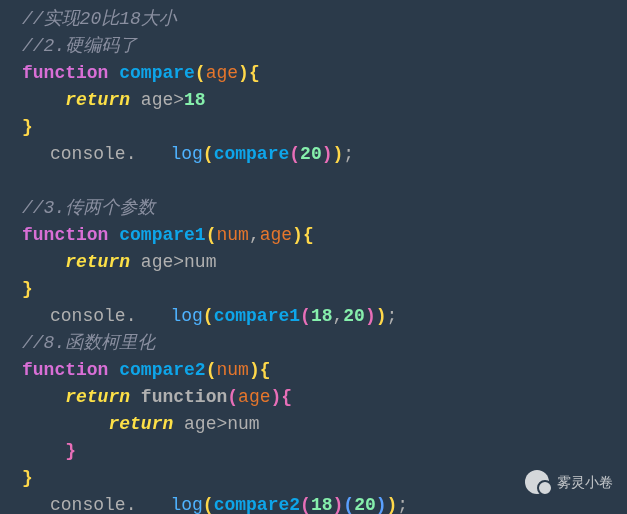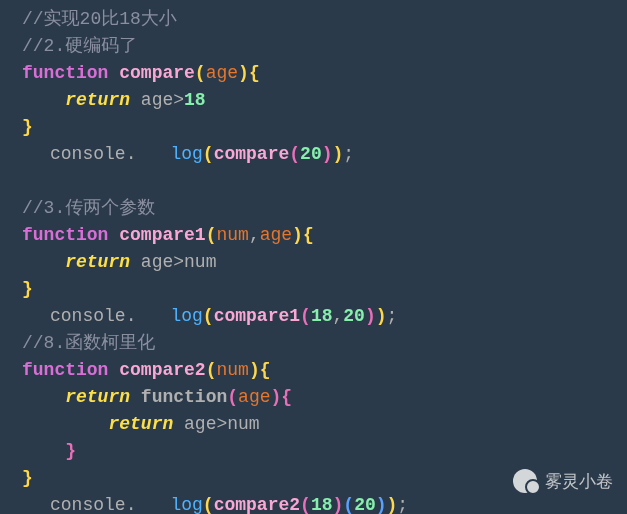--- a/index.html
+++ b/index.html
@@ -9,24 +9,24 @@
       font-size: 18px;
       line-height: 1.5;
       color: #ccc;
       width: 627px;
       height: 514px;
       padding: 6px 0 6px 22px;
       position: relative;
       overflow: hidden;
     }
     .line { white-space: pre; }
-    .comment { color: #8a8fa0; }
+    .comment { color: #8a8fa0; font-style: italic; }
     .kw-function { color: #d96fd6; font-weight: bold; }
     .kw-return { color: #fde047; font-style: italic; font-weight: bold; }
-    .fn-name { color: #f9a8d4; font-weight: bold; }
+    .fn-name { color: #0ea5e9; font-weight: bold; }
     .fn-inner { color: #b0b0b0; font-weight: bold; }
     .param { color: #e6762c; }
     .ident { color: #b0b0b0; }
     .num { color: #86efac; font-weight: bold; }
     .p-yellow { color: #ffd84a; font-weight: bold; }
     .p-pink { color: #e86fb8; font-weight: bold; }
     .p-blue { color: #5aa0ff; font-weight: bold; }
     .brace-y { color: #ffd84a; font-weight: bold; }
     .brace-p { color: #e86fb8; font-weight: bold; }
     .punct { color: #b0b0b0; }
@@ -53,21 +53,21 @@
       position: absolute;
       width: 12px; height: 12px;
       background: #fff;
       border-radius: 50%;
       right: -4px; bottom: -2px;
       border: 2px solid #2b3a4a;
     }
     .watermark .txt {
       color: #e8e8e8;
       font-family: sans-serif;
-      font-size: 17px;
+      font-size: 14px;
     }
     pre { font-family: inherit; }
   </style>
 </head>
 <body>
 
 <pre><span class="line"><span class="comment">//实现20比18大小</span></span>
 <span class="line"><span class="comment">//2.硬编码了</span></span>
 <span class="line"><span class="kw-function">function</span> <span class="fn-name">compare</span><span class="p-yellow">(</span><span class="param">age</span><span class="p-yellow">)</span><span class="brace-y">{</span></span>
 <span class="line">    <span class="kw-return">return</span> <span class="ident">age</span><span class="op">&gt;</span><span class="num">18</span></span>

